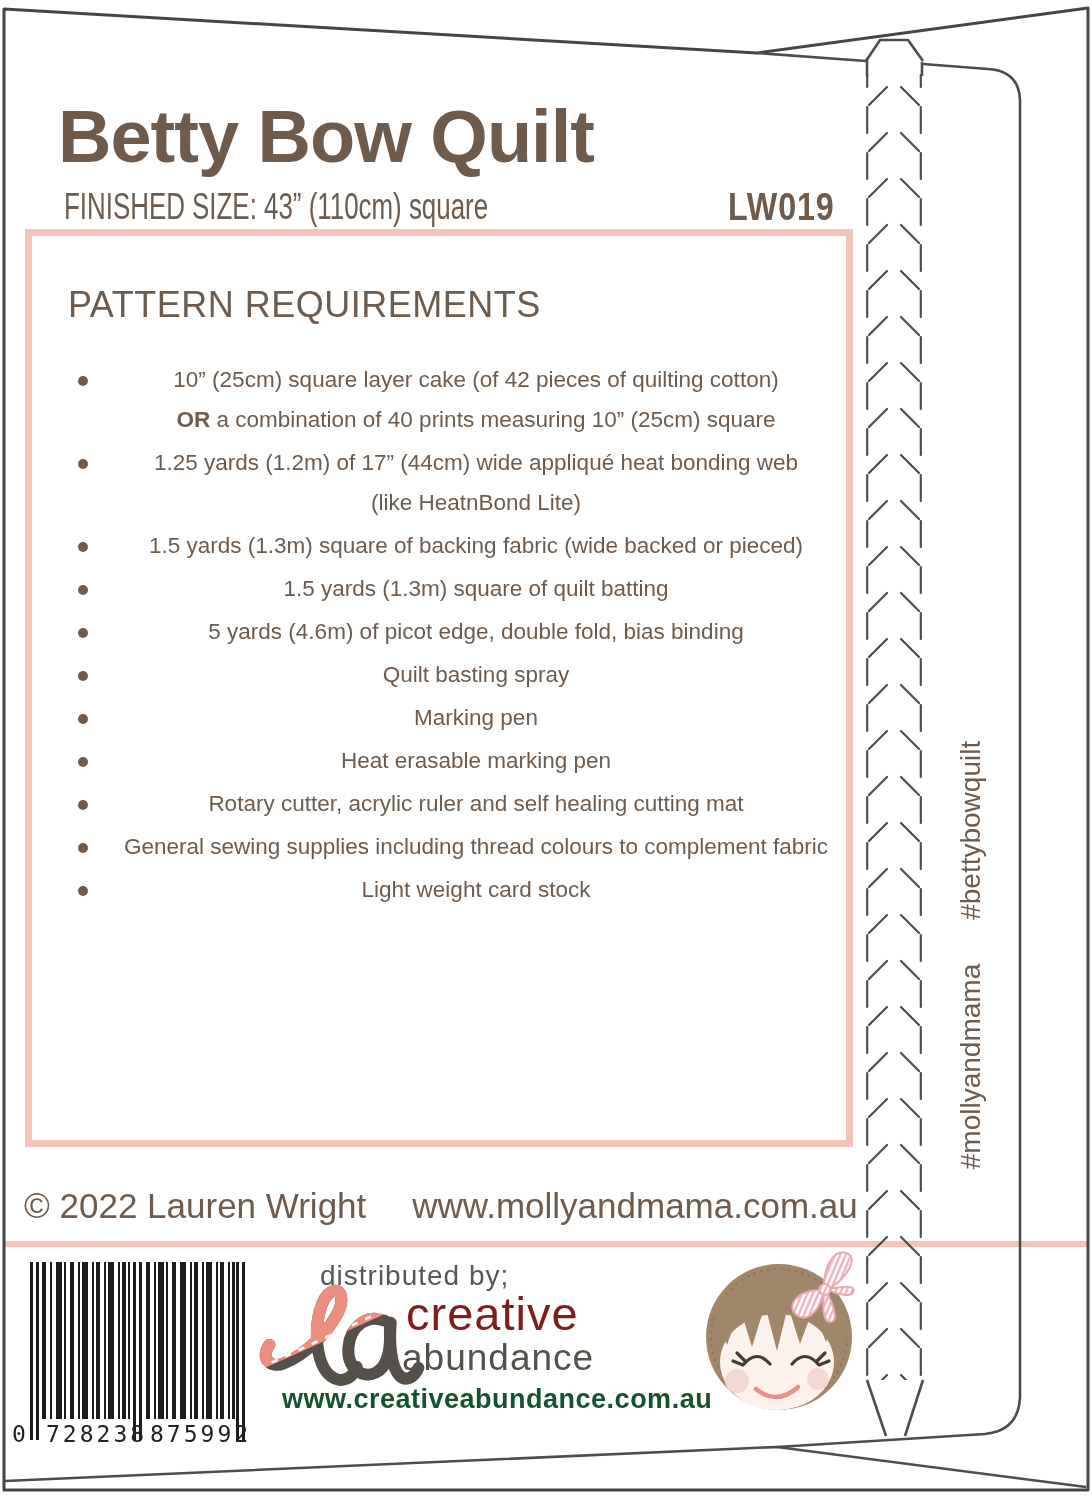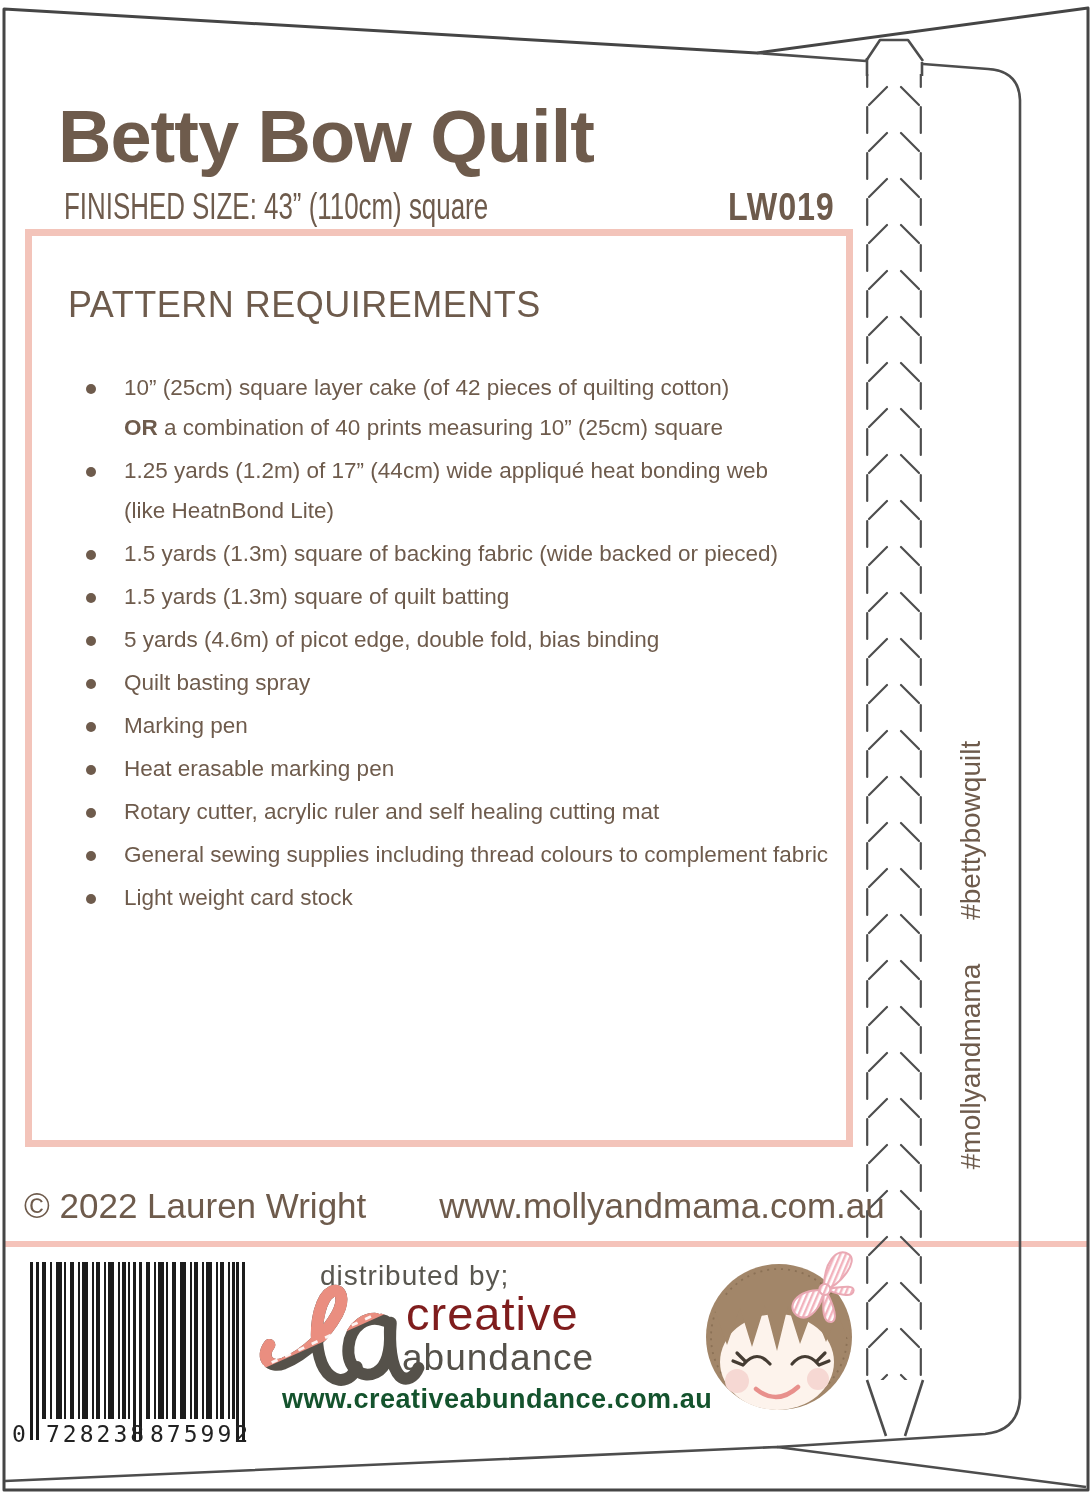--- a/index.html
+++ b/index.html
@@ -9,28 +9,28 @@
   
   #title{left:58px;top:94px;font-size:74px;font-weight:bold;letter-spacing:-1px;color:#6e5b4c;}
   #sizeline{left:64px;top:186px;font-size:37px;transform:scaleX(0.70);transform-origin:left top;
             white-space:nowrap;color:#6e5b4c;}
   #prodcode{left:728px;top:186px;font-size:38px;font-weight:bold;transform:scaleX(0.85);
             transform-origin:left top;letter-spacing:1px;color:#6e5b4c;}
   
   #reqbox{left:25px;top:229px;width:828px;height:918px;border:7px solid #f3c4ba;box-sizing:border-box;
           background:transparent;}
   #reqheading{left:68px;top:284px;font-size:36px;letter-spacing:0.5px;color:#6e5b4c;}
-  #reqlist{left:68px;top:352px;width:760px;list-style:none;margin:16px;padding:0;}
+  #reqlist{left:68px;top:352px;width:760px;list-style:none;margin:8px;padding:0;text-align:center;}
   #reqlist li{position:relative;padding-left:40px;margin:0 0 3px 0;}
   .req-line{font-size:22.5px;line-height:40px;white-space:nowrap;color:#6e5b4c;}
   .req-line b{font-weight:bold;}
   #reqlist li::before{content:"";position:absolute;left:2px;top:16px;width:10px;height:10px;
           border-radius:50%;background:#6e5b4c;}
   
-  #copyrow{left:24px;top:1186px;width:830px;display:flex;gap:73px;font-size:35px;color:#6e5b4c;
+  #copyrow{left:24px;top:1186px;width:830px;display:flex;gap:46px;font-size:35px;color:#6e5b4c;
            white-space:nowrap;}
   
   #divider{left:4px;top:1241px;width:1084px;height:6px;background:#f5c3ba;}
   
   #hashtags{left:971px;top:955px;transform:translate(-50%,-50%) rotate(-90deg);
             display:flex;gap:44px;font-size:28px;color:#6e5b4c;white-space:nowrap;}
   
   #distlabel{left:320px;top:1260px;font-size:28px;color:#595750;letter-spacing:1px;}
   #brand1{left:406px;top:1292px;font-size:47px;line-height:44px;color:#7f1d1d;letter-spacing:1px;}
   #brand2{left:402px;top:1336px;font-size:37px;line-height:44px;color:#55514a;letter-spacing:1px;}

